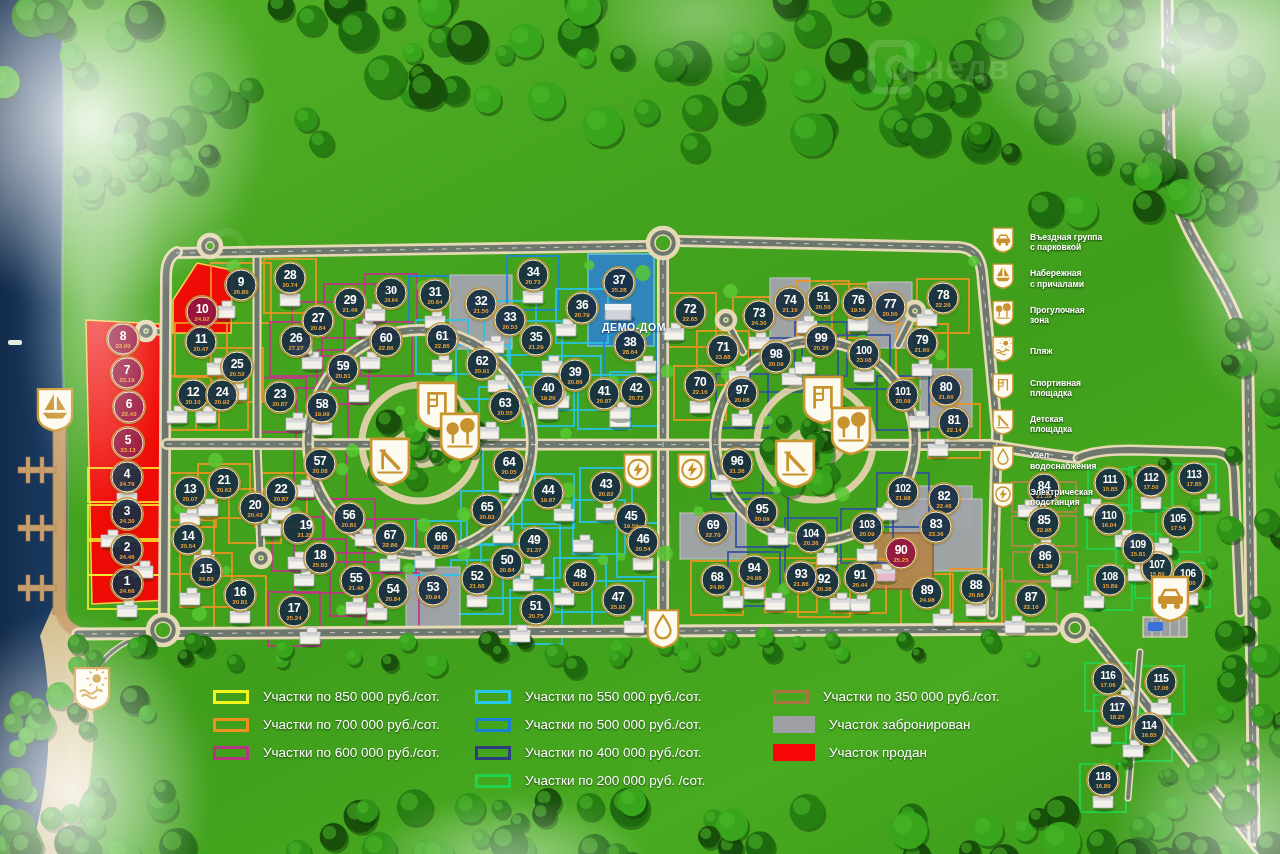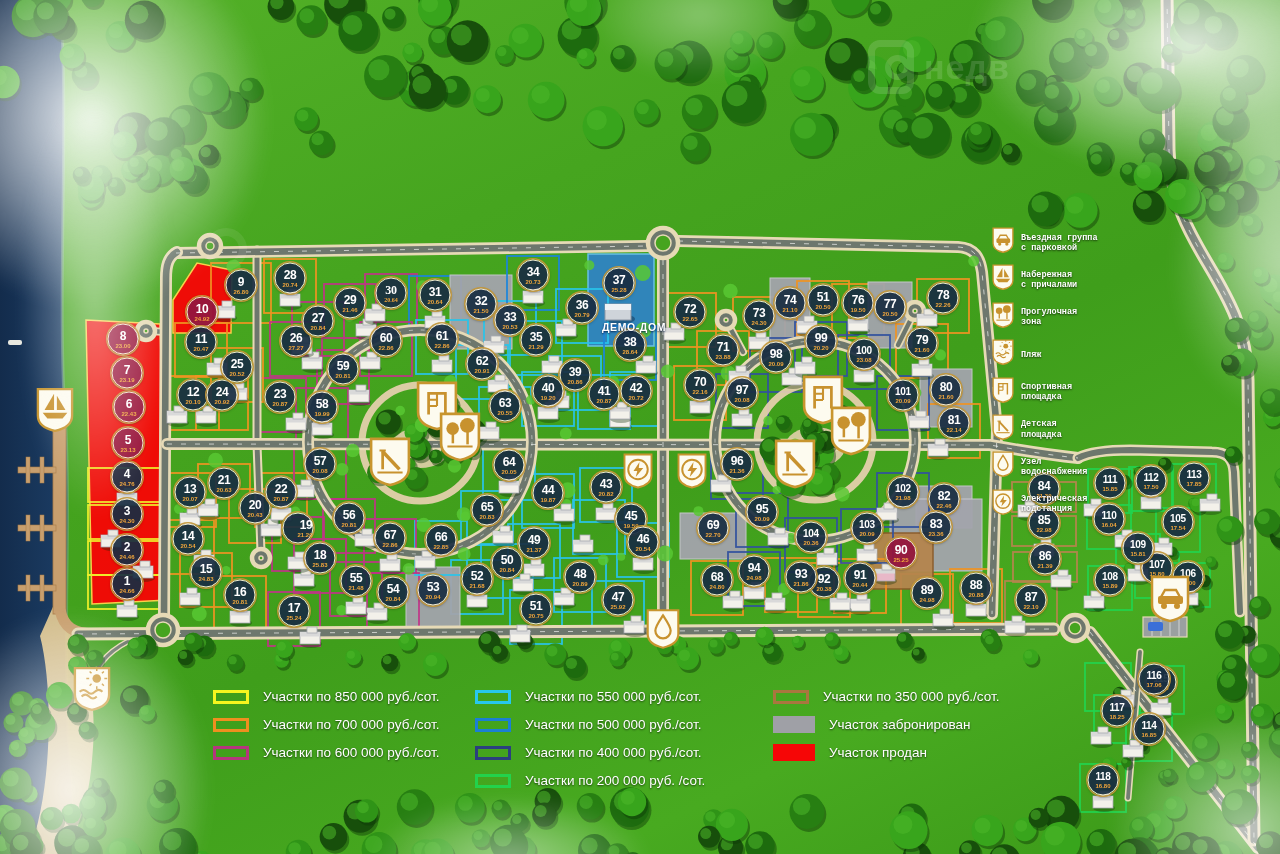--- a/index.html
+++ b/index.html
@@ -30,21 +30,21 @@
   
   .price-legend{position:absolute;z-index:8;display:flex;flex-direction:column;gap:11px;}
   .pl-row{display:flex;align-items:center;gap:14px;height:17px;}
   .swatch{width:36px;height:14px;flex:0 0 auto;}
   .swatch.outline{background:transparent;border:3px solid;}
   .swatch.fill{width:42px;height:17px;border:none;}
   .pl-label{color:#fff;font-size:13.5px;text-shadow:0 1px 2px rgba(0,0,0,.65);white-space:nowrap;}
 
   
   .fac-legend{position:absolute;left:992px;top:227px;z-index:8;display:flex;flex-direction:column;gap:6px;}
-  .fac-row{display:flex;align-items:center;gap:7px;font-family:Liberation Mono, monospace;}
+  .fac-row{display:flex;align-items:center;gap:16px;}
   .fac-label{color:#fff;font-size:8.5px;font-weight:bold;line-height:1.2;
     text-shadow:0 1px 2px rgba(0,0,0,.7);white-space:pre-line;}
 
   
   .cloud{position:absolute;z-index:7;pointer-events:none;filter:blur(7px);
     background:radial-gradient(closest-side,rgba(255,255,255,.95),rgba(255,255,255,.45) 55%,rgba(255,255,255,0) 100%);}
 
   .watermark{position:absolute;left:868px;top:40px;z-index:6;opacity:.13;color:#fff;display:flex;align-items:center;gap:10px;pointer-events:none;}
   .wm-logo{width:46px;height:54px;border:7px solid #fff;border-radius:12px;position:relative;}
   .wm-logo::after{content:"";position:absolute;left:10px;top:8px;width:13px;height:13px;border:6px solid #fff;border-radius:50%;}
@@ -2483,21 +2483,21 @@
         <span class="pa">17.85</span>
       </div>
       <div class="plot big" style="left: 1149px; top: 729px;">
         <span class="pn">114</span>
         <span class="pa">16.85</span>
       </div>
       <div class="plot big" style="left: 1161px; top: 682px;">
         <span class="pn">115</span>
         <span class="pa">17.06</span>
       </div>
-      <div class="plot big" style="left: 1154px; top: 679px;">
+      <div class="plot big" style="left: 1108px; top: 679px;">
         <span class="pn">116</span>
         <span class="pa">17.06</span>
       </div>
       <div class="plot big" style="left: 1117px; top: 711px;">
         <span class="pn">117</span>
         <span class="pa">18.25</span>
       </div>
       <div class="plot big" style="left: 1103px; top: 780px;">
         <span class="pn">118</span>
         <span class="pa">16.80</span>

